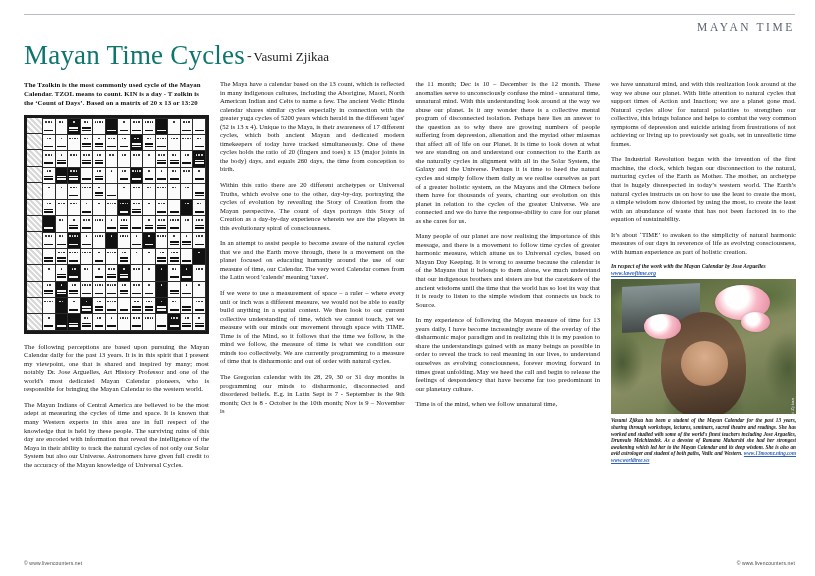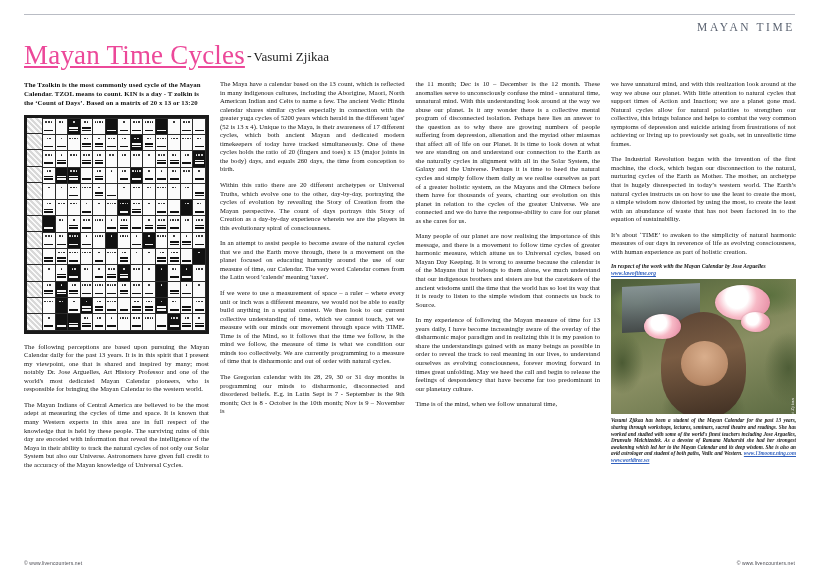--- a/index.html
+++ b/index.html
@@ -55,23 +55,22 @@
     top: 40px;
     left: 24px;
     right: 20px;
     height: 34px;
     white-space: nowrap;
   }
   .title-main {
     font-family: "Liberation Serif", "DejaVu Serif", serif;
     font-size: 27px;
     font-weight: 400;
-    color: #ec4899;
+    color: #0f766e;
     letter-spacing: 0.2px;
-    text-decoration: underline;
   }
   .title-dash {
     font-size: 14px;
     color: #333;
     padding: 0 2px;
     position: relative;
     top: -4px;
   }
   .title-author {
     font-family: "Liberation Serif", "DejaVu Serif", serif;

